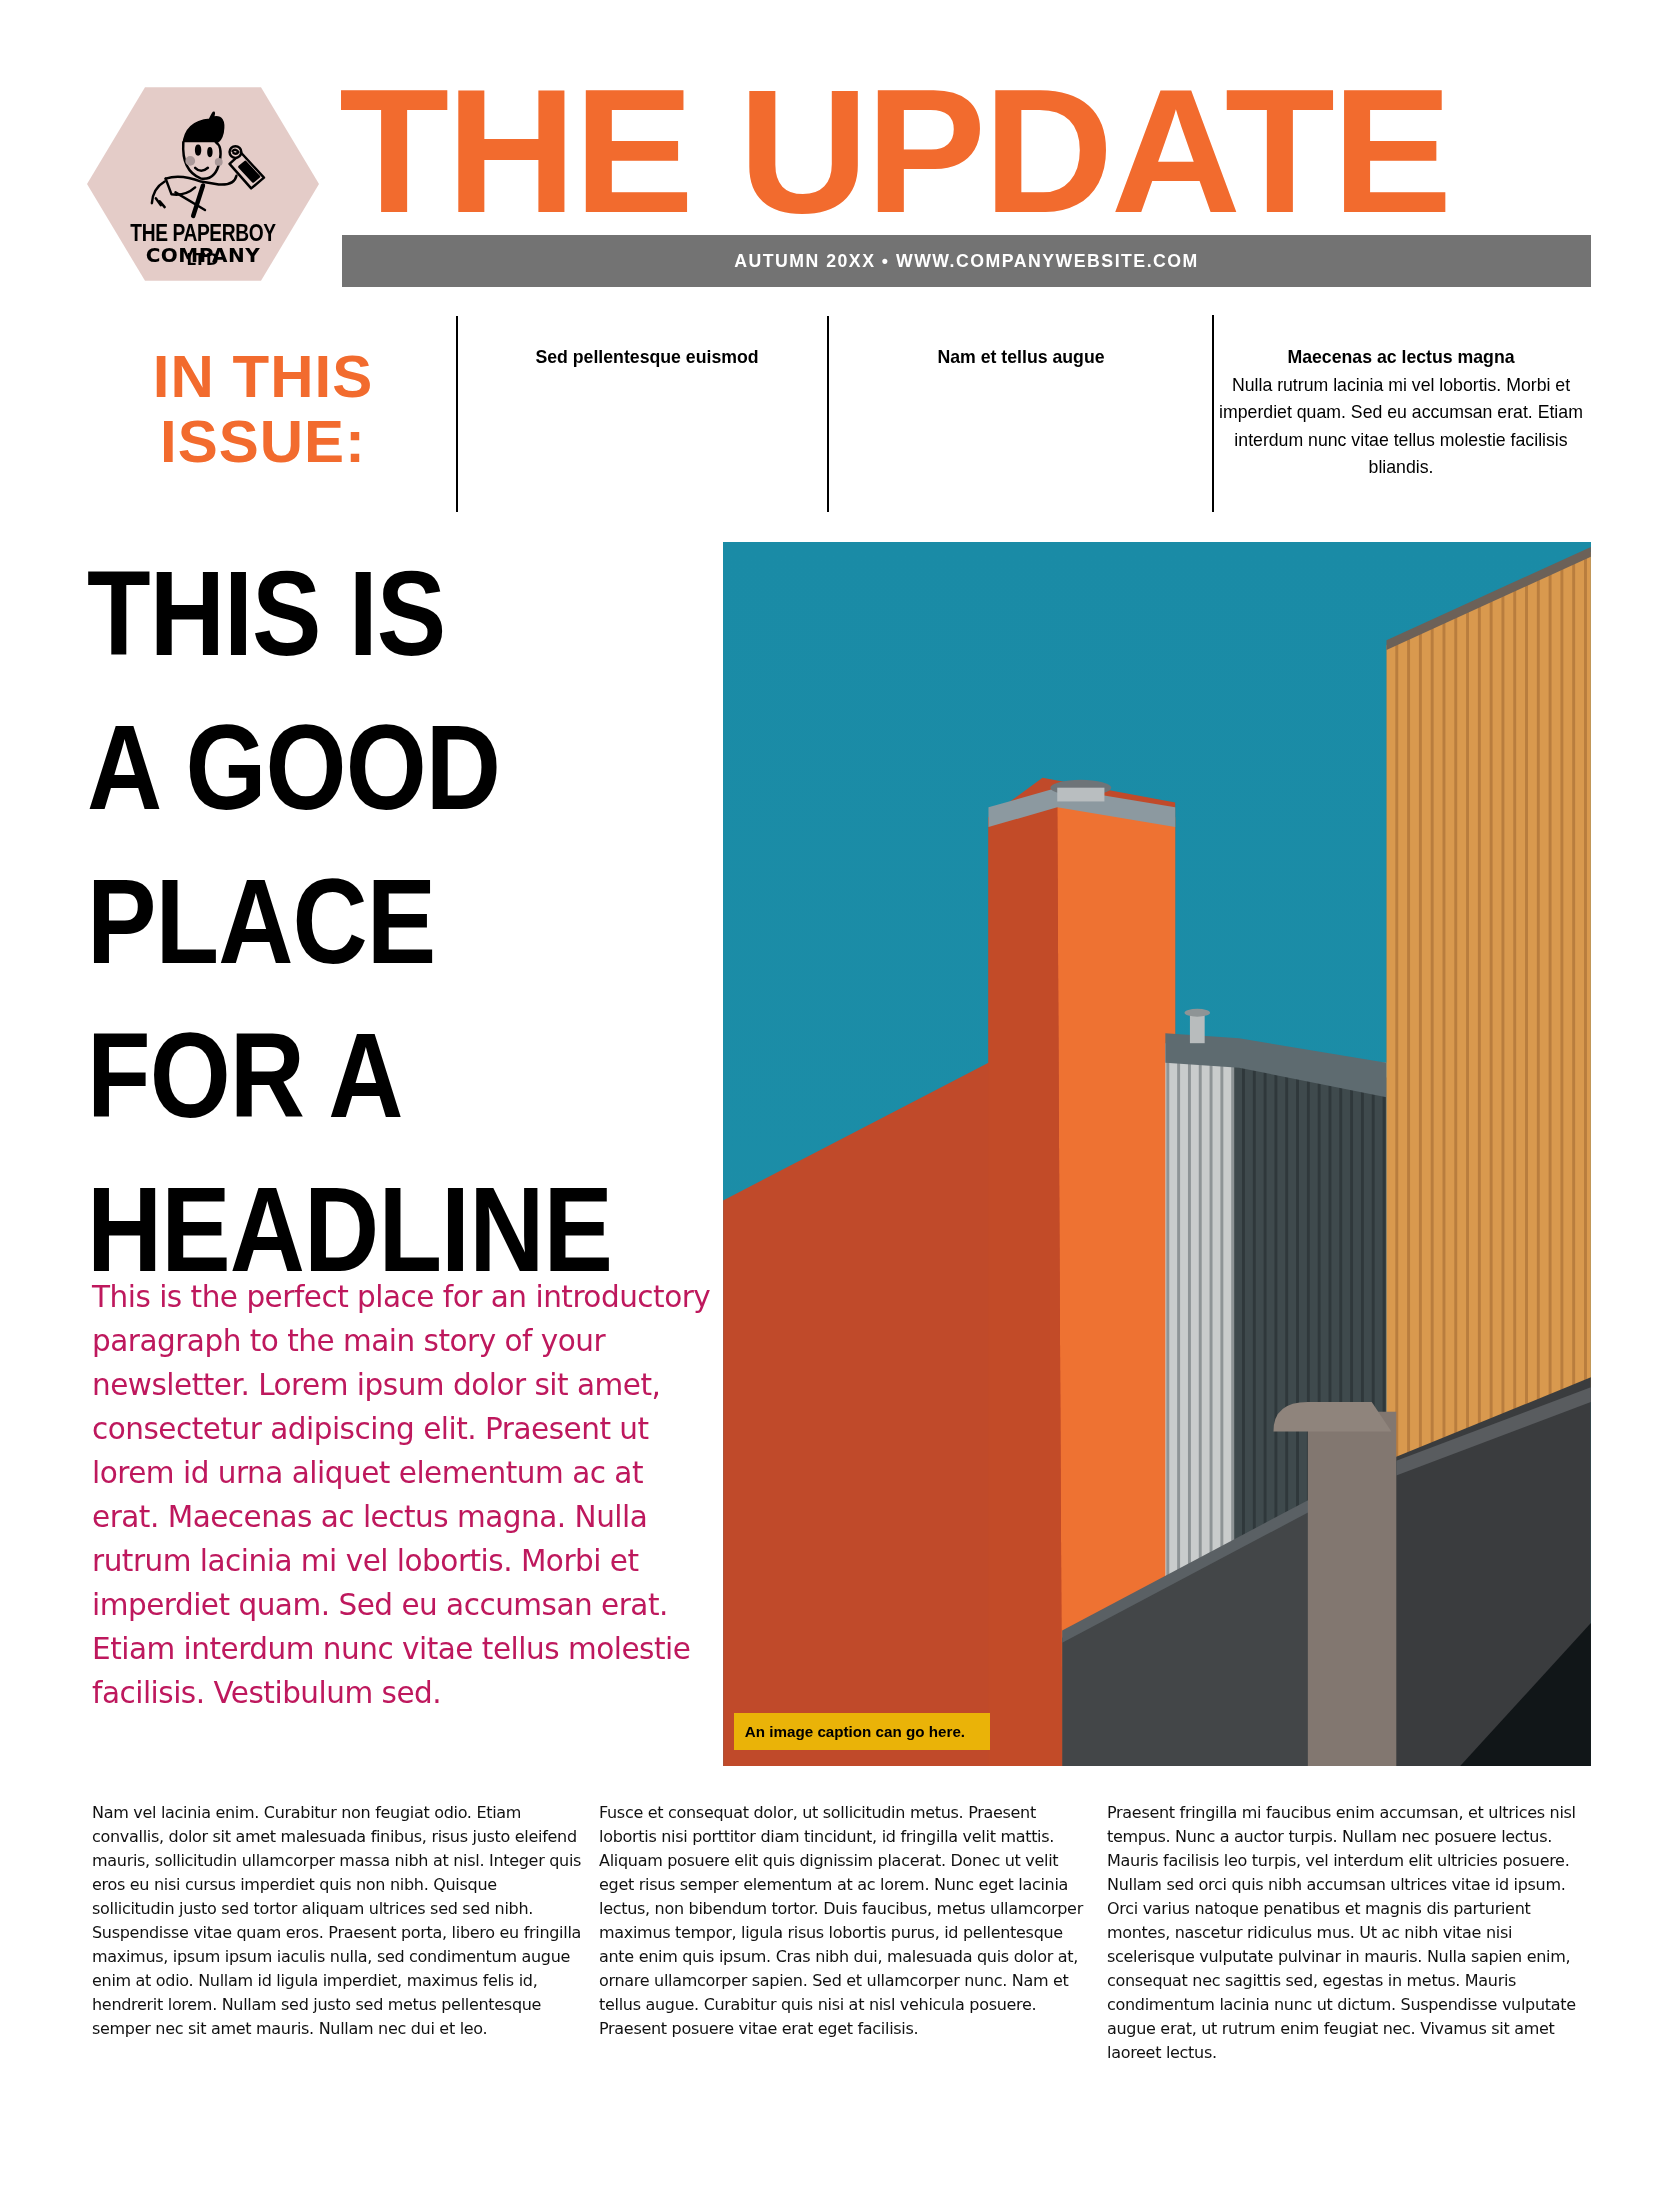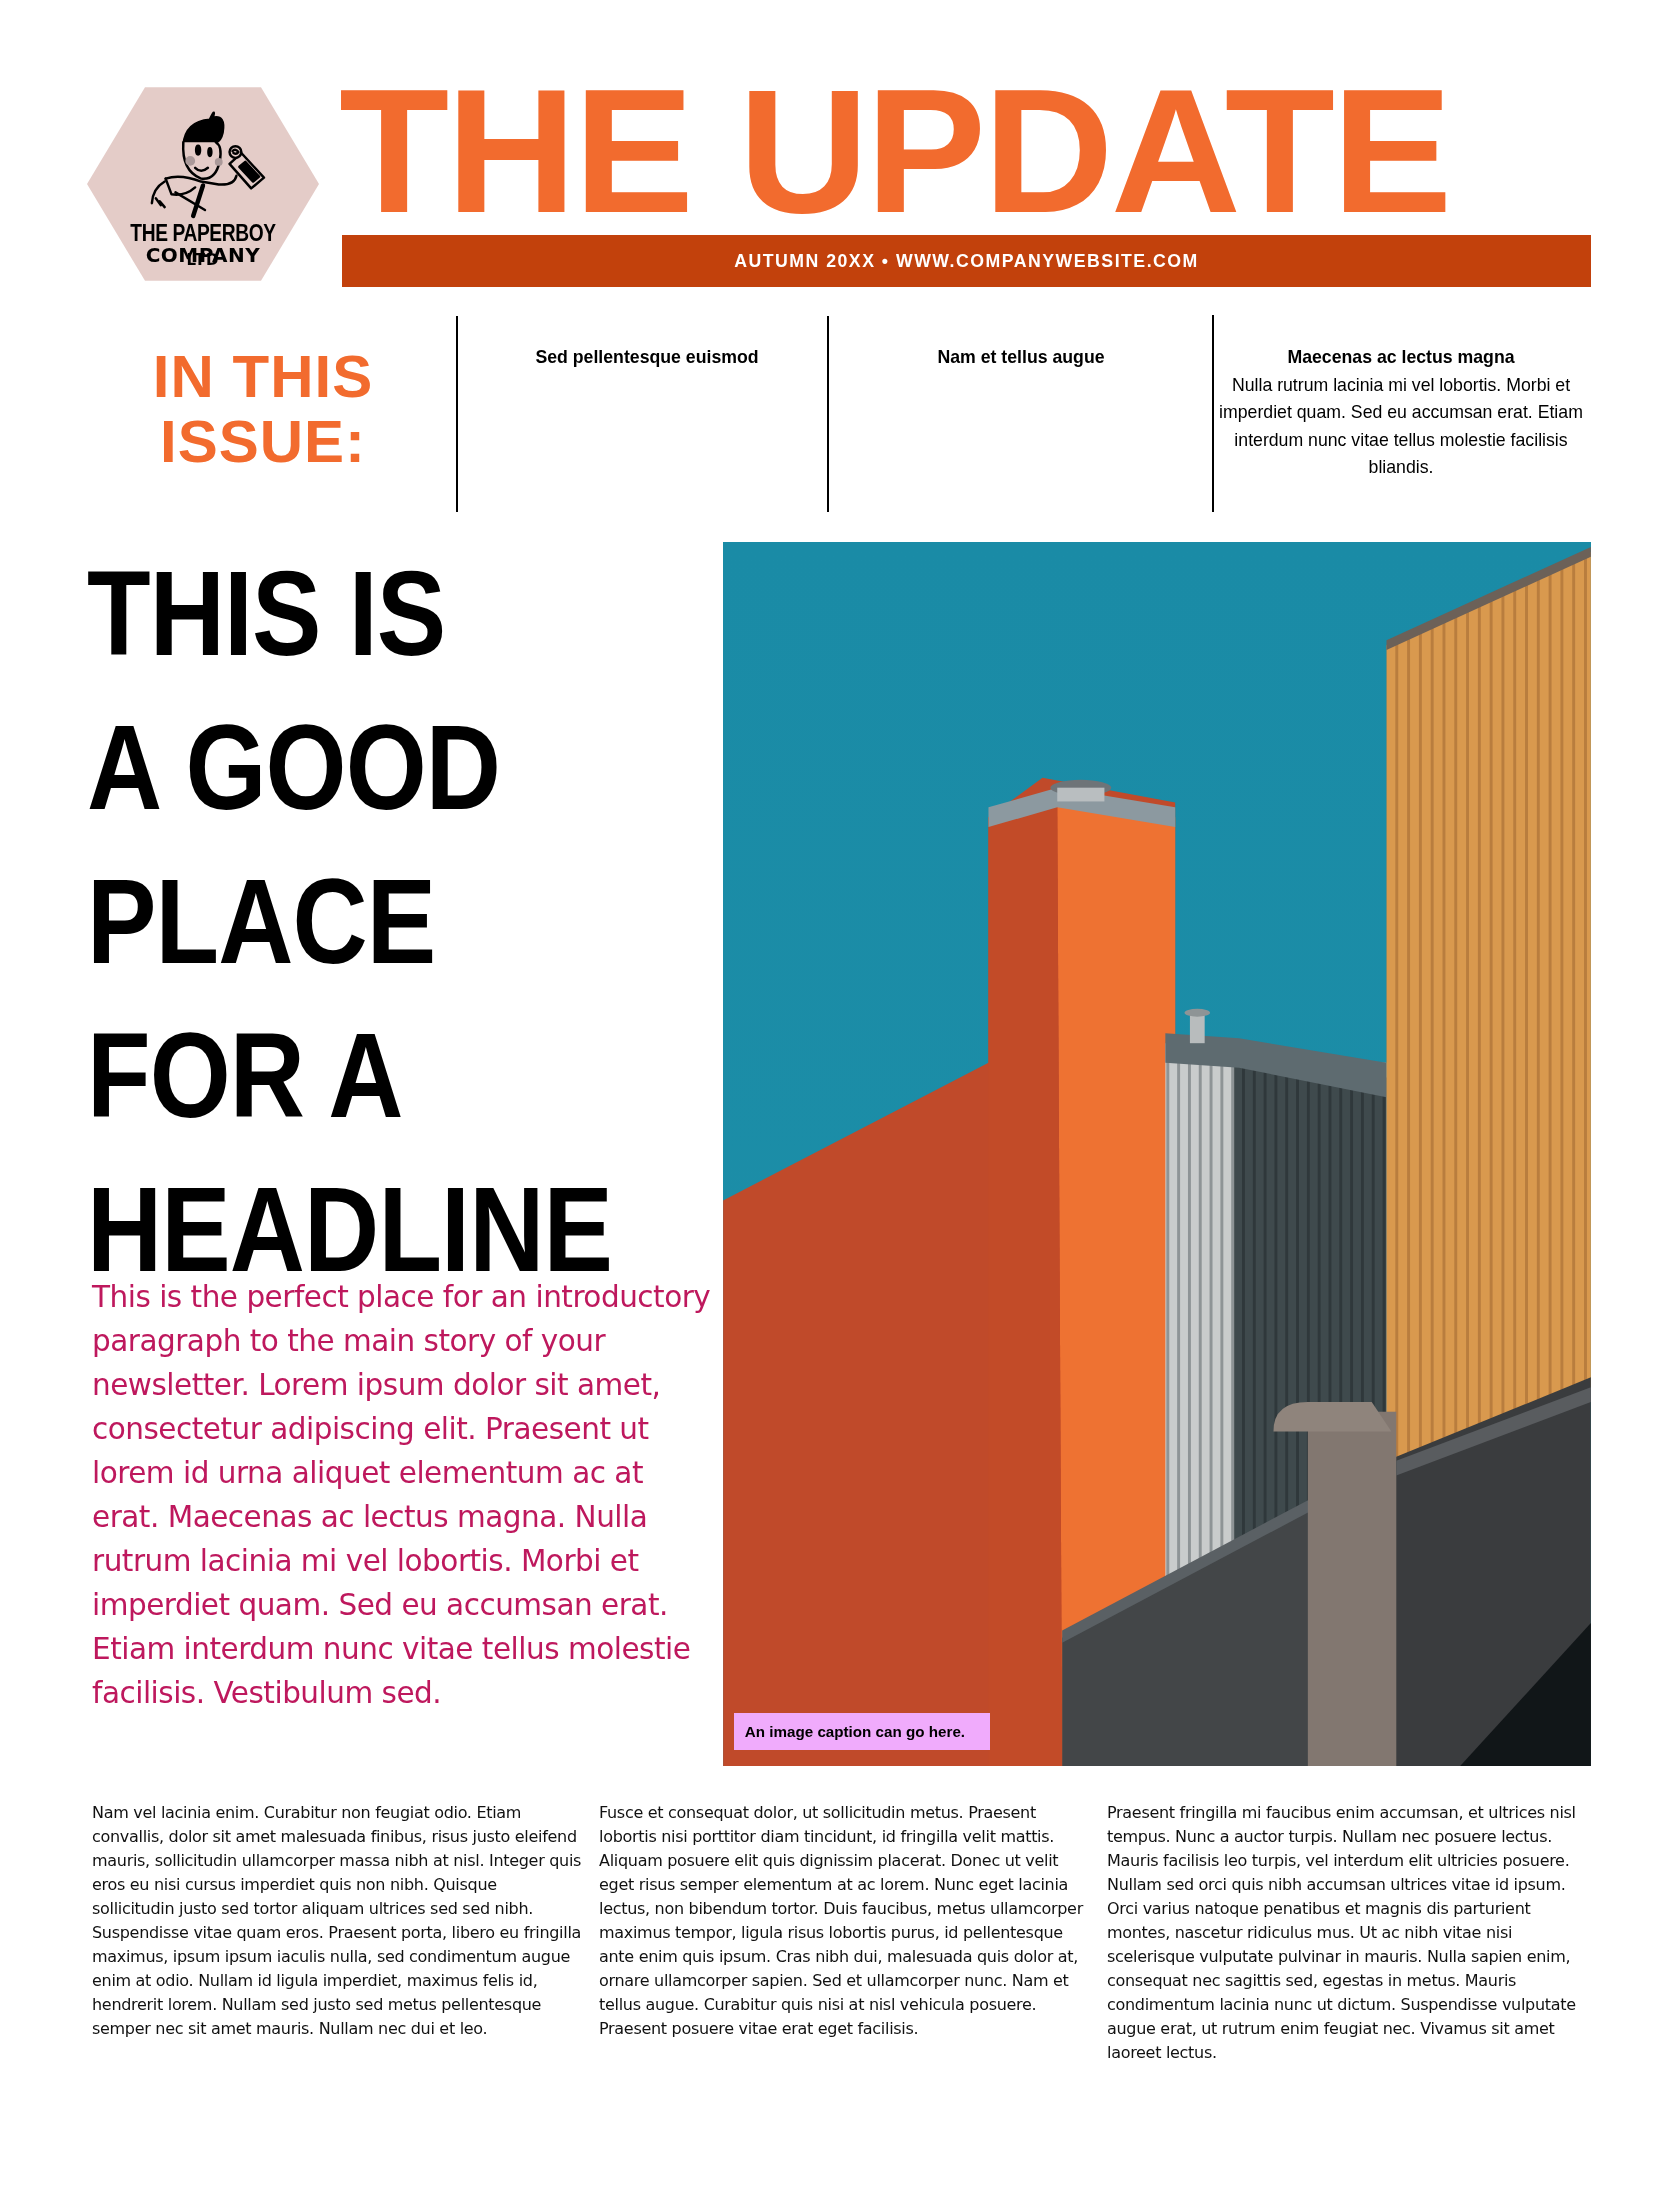--- a/index.html
+++ b/index.html
@@ -32,21 +32,21 @@
       color: #F26B2E; font-weight: 900;
       font-size: 177px; line-height: 133px;
       white-space: nowrap; overflow: visible;
       font-family: "Liberation Sans", sans-serif;
       transform-origin: left top;
       transform: scaleX(1.02) scaleY(1.0);
       letter-spacing: -2.9px;
     }
     .title-bar {
       position: absolute; left: 342px; top: 235px;
-      width: 1249px; height: 52px; background: #c2410c;
+      width: 1249px; height: 52px; background: #737373;
       display: flex; align-items: center; justify-content: center;
     }
     .title-bar span {
       color: #fff; font-weight: bold; font-size: 17.7px;
       letter-spacing: 1.5px;
     }
 
     
     .issue-label {
       position: absolute; left: 106px; top: 344px;
@@ -85,21 +85,21 @@
 
     
     .photo {
       position: absolute; left: 723px; top: 542px;
       width: 868px; height: 1224px; overflow: hidden;
       background: #1a8fa6;
     }
     .photo svg { position: absolute; left: 0; top: 0; }
     .caption {
       position: absolute; left: 734px; top: 1713px;
-      width: 256px; height: 37px; background: #f0abfc;
+      width: 256px; height: 37px; background: #eab308;
       display: flex; align-items: center; padding-left: 10.8px;
       font-weight: bold; font-size: 15.2px; color: #000;
     }
 
     
     .body-col {
       position: absolute; top: 1801px; width: 491px;
       font-family: "DejaVu Sans", sans-serif;
       font-size: 16px; line-height: 24px; color: #111;
       letter-spacing: -0.3px;

